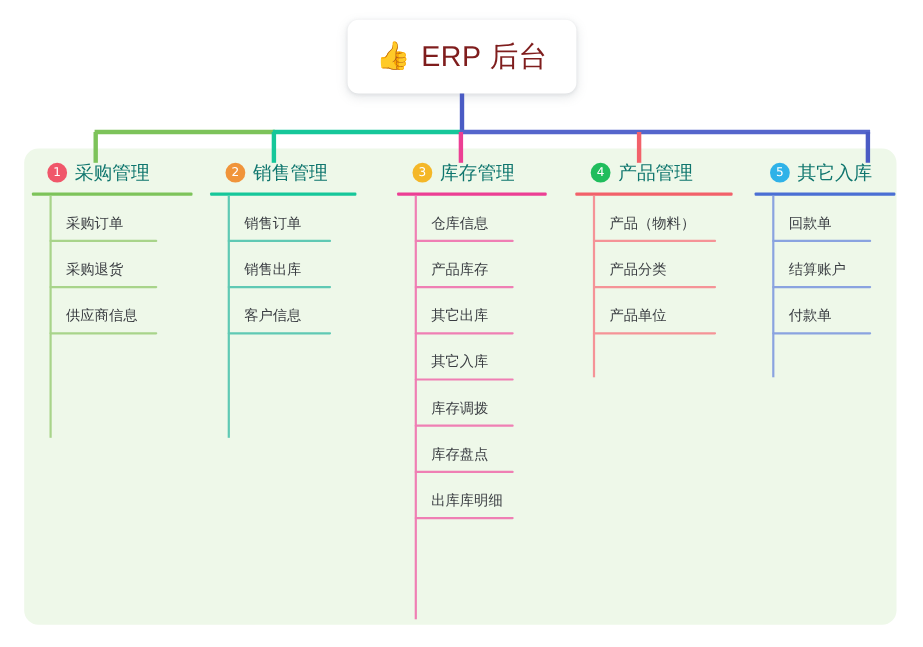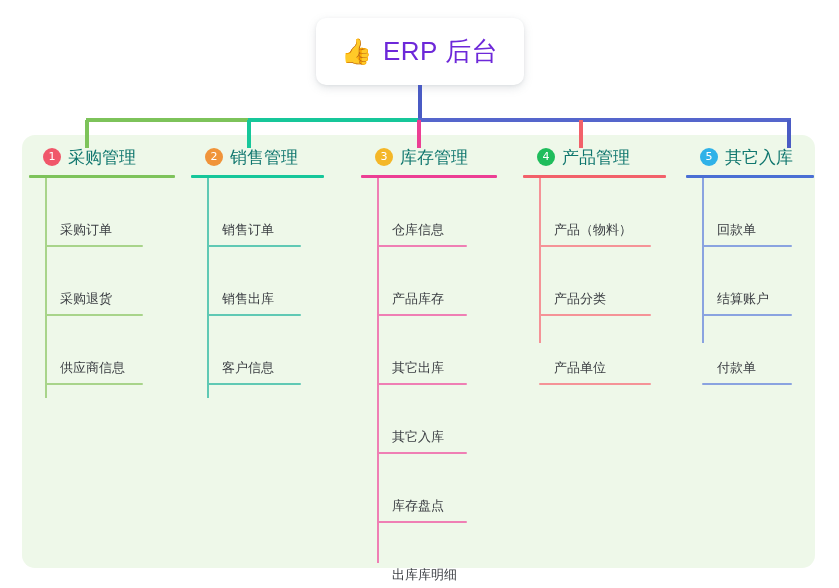--- a/index.html
+++ b/index.html
@@ -32,21 +32,21 @@
     gap: 10px;
     box-sizing: border-box;
   }
   #root-card .thumb {
     font-size: 25px;
     line-height: 1;
     display: inline-block;
   }
   #root-card .root-title {
     font-size: 26px;
-    color: #6d28d9;
+    color: #7f1d1d;
     letter-spacing: 0.5px;
     white-space: nowrap;
     text-align: center;
   }
 
   
   #panel {
     position: absolute;
     left: 22px;
     top: 135px;
@@ -112,21 +112,21 @@
     margin-top: 0;
   }
   .spine {
     position: absolute;
     left: 16px;
     top: 0;
     width: 2px;
   }
   .leaf {
     position: relative;
-    height: 69px;
+    height: 42px;
     box-sizing: border-box;
   }
   .leaf-label {
     position: absolute;
     left: 31px;
     bottom: 8px;
     font-size: 13px;
     color: #3a3d42;
     white-space: nowrap;
   }
@@ -226,20 +226,24 @@
         </div>
         <div class="leaf">
           <span class="leaf-label">其它出库</span>
           <div class="leaf-rule" style="background: rgb(239, 127, 180); width: 90px;"></div>
         </div>
         <div class="leaf">
           <span class="leaf-label">其它入库</span>
           <div class="leaf-rule" style="background: rgb(239, 127, 180); width: 90px;"></div>
         </div>
         <div class="leaf">
+          <span class="leaf-label">库存调拨</span>
+          <div class="leaf-rule" style="background: rgb(239, 127, 180); width: 90px;"></div>
+        </div>
+        <div class="leaf">
           <span class="leaf-label">库存盘点</span>
           <div class="leaf-rule" style="background: rgb(239, 127, 180); width: 90px;"></div>
         </div>
         <div class="leaf">
           <span class="leaf-label">出库库明细</span>
           <div class="leaf-rule" style="background: rgb(239, 127, 180); width: 90px;"></div>
         </div>
       </div>
     </div>
     <div class="column" style="left: 523px; width: 143px;">

